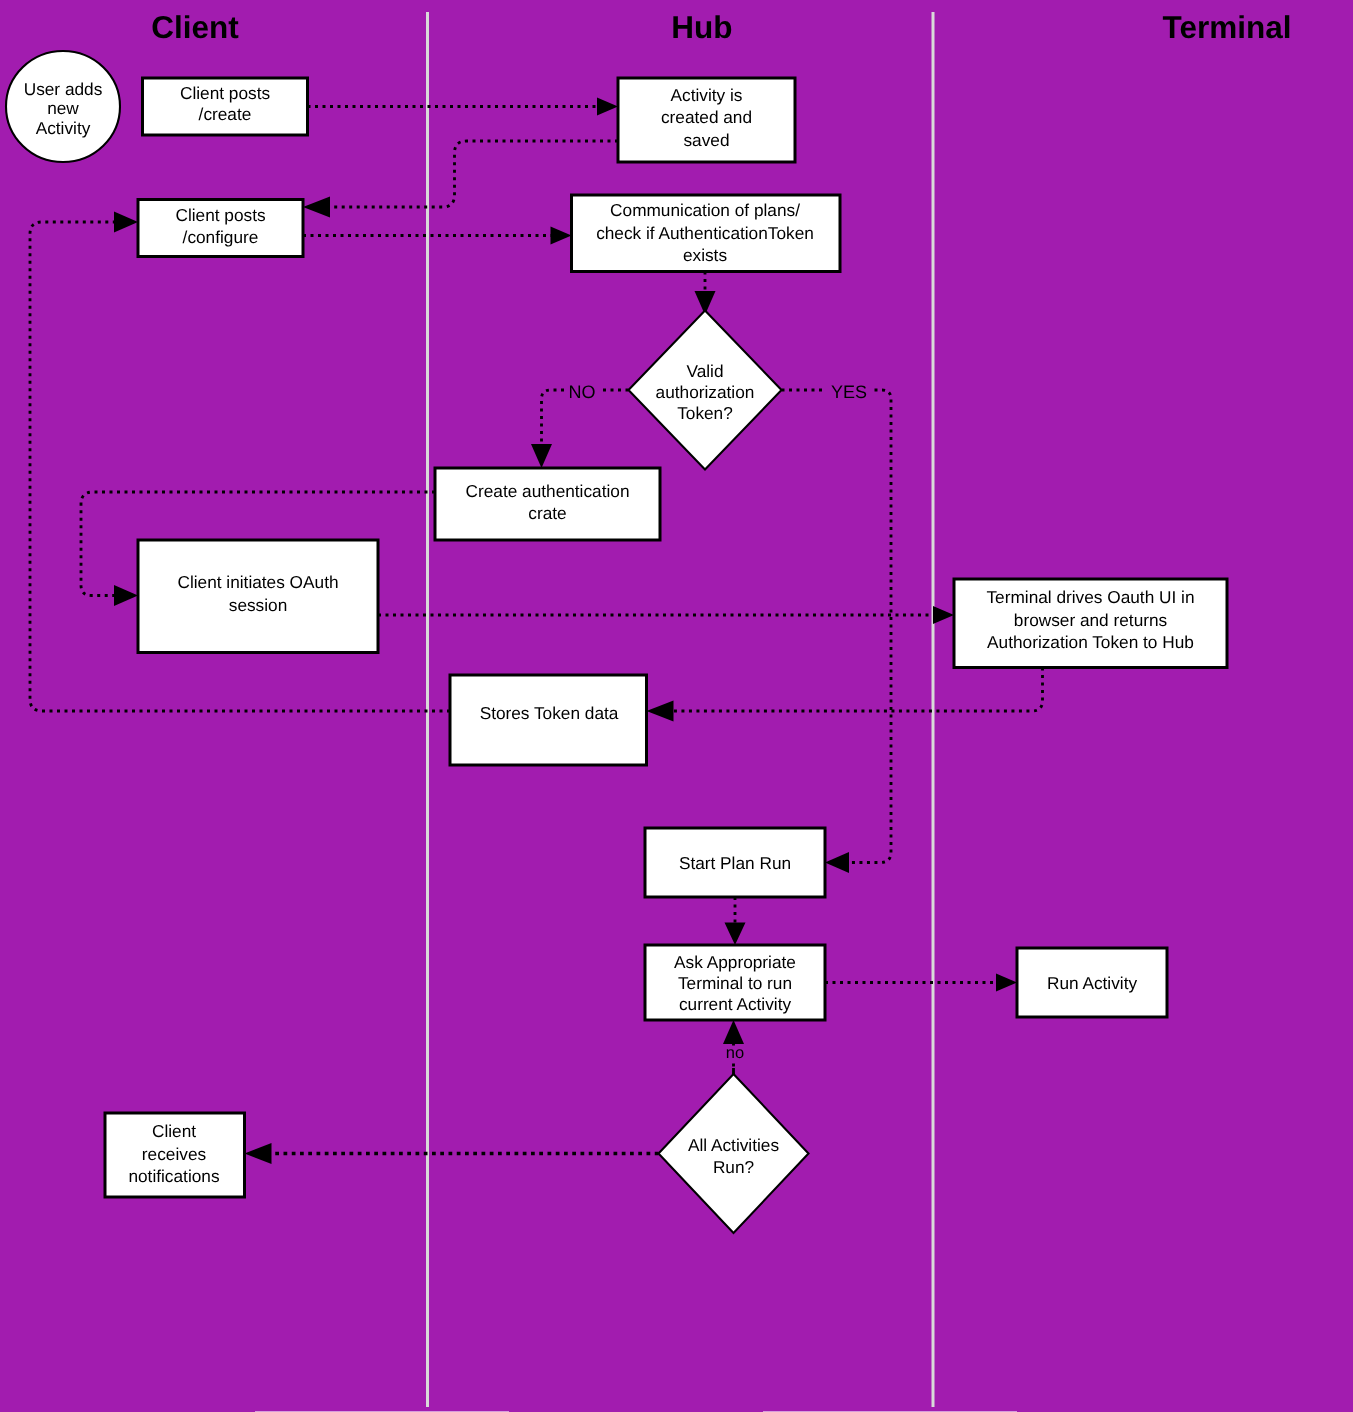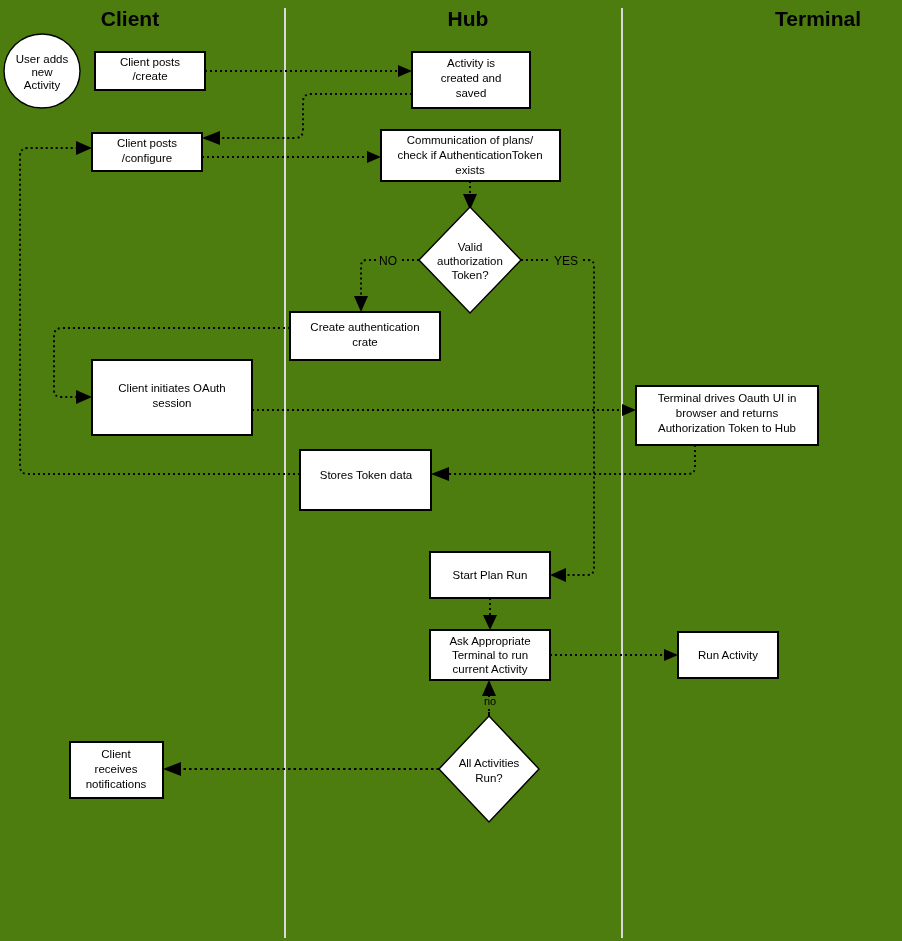--- a/index.html
+++ b/index.html
@@ -10,21 +10,21 @@
   body {
     width: 902px;
     height: 941px;
     font-family: "Liberation Sans", sans-serif;
     overflow: hidden;
   }
   #diagram-root {
     position: relative;
     width: 902px;
     height: 941px;
-    background: #4d7c0f;
+    background: #a21caf;
   }
   svg#flow {
     display: block;
     width: 902px;
     height: 941px;
   }
   .lane-title {
     font-family: "Liberation Sans", sans-serif;
     font-weight: bold;
     font-size: 21px;

